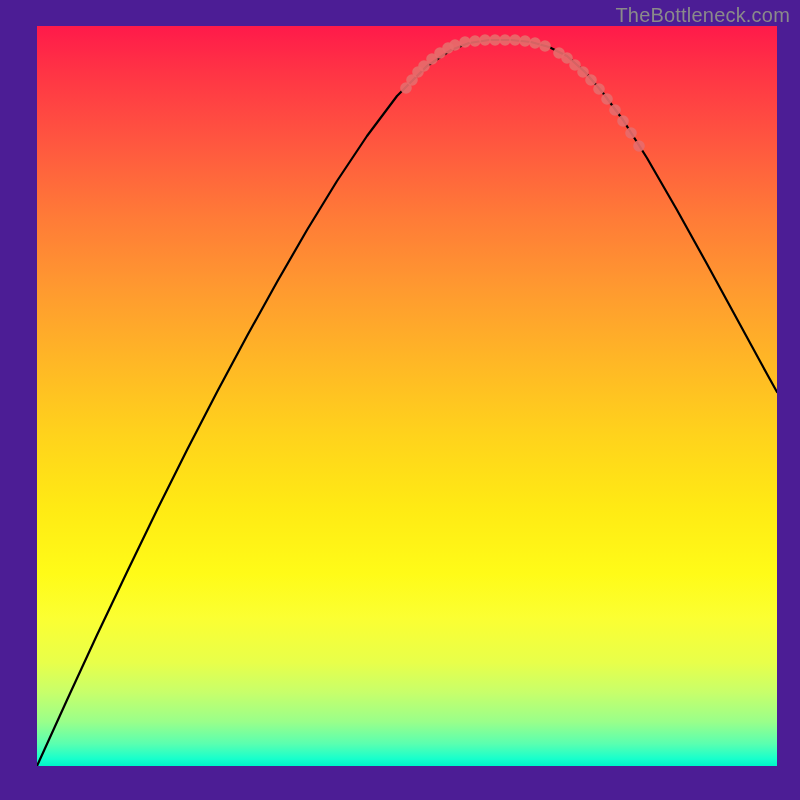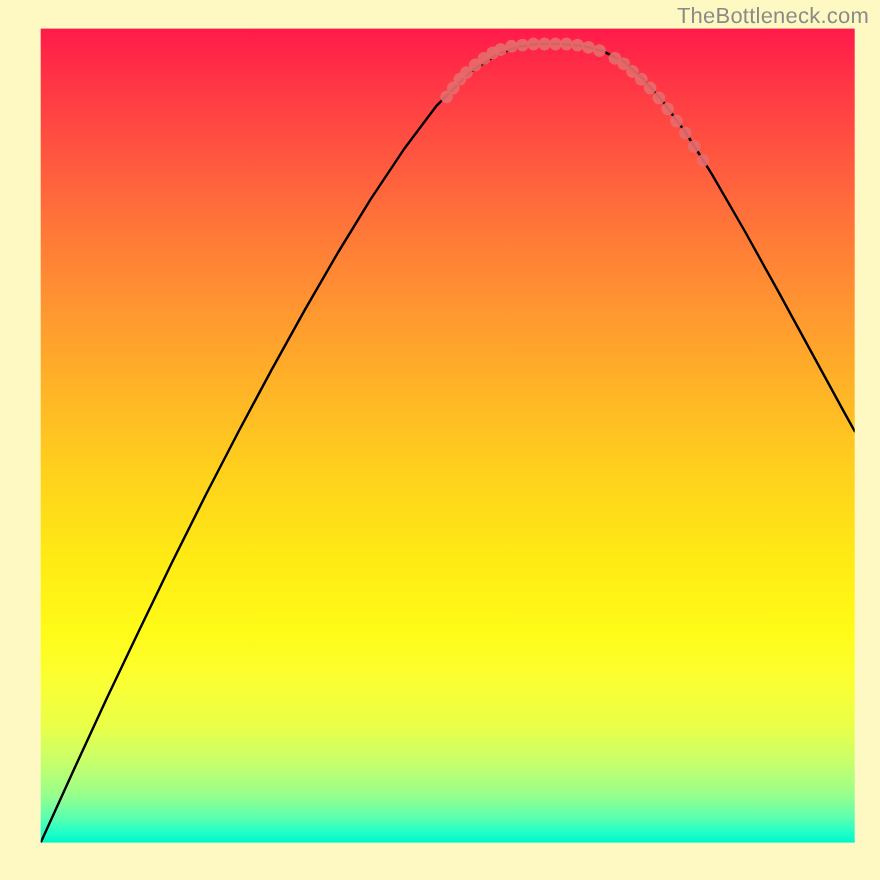--- a/index.html
+++ b/index.html
@@ -1,21 +1,21 @@
 <!DOCTYPE html>
 <html><head>
 <meta charset="utf-8">
 <style>
   * { margin: 0; padding: 0; box-sizing: border-box; }
   html, body { width: 800px; height: 800px; overflow: hidden; background: #000; }
   .frame {
     position: absolute;
     left: 0; top: 0;
     width: 800px; height: 800px;
-    background: #fef9c3;
+    background: #4c1d95;
   }
   .plot {
     position: absolute;
     left: 37px;
     top: 26px;
     width: 740px;
     height: 740px;
     background: linear-gradient(to bottom,
       #ff1a4a 0%,
       #ff3345 6%,

